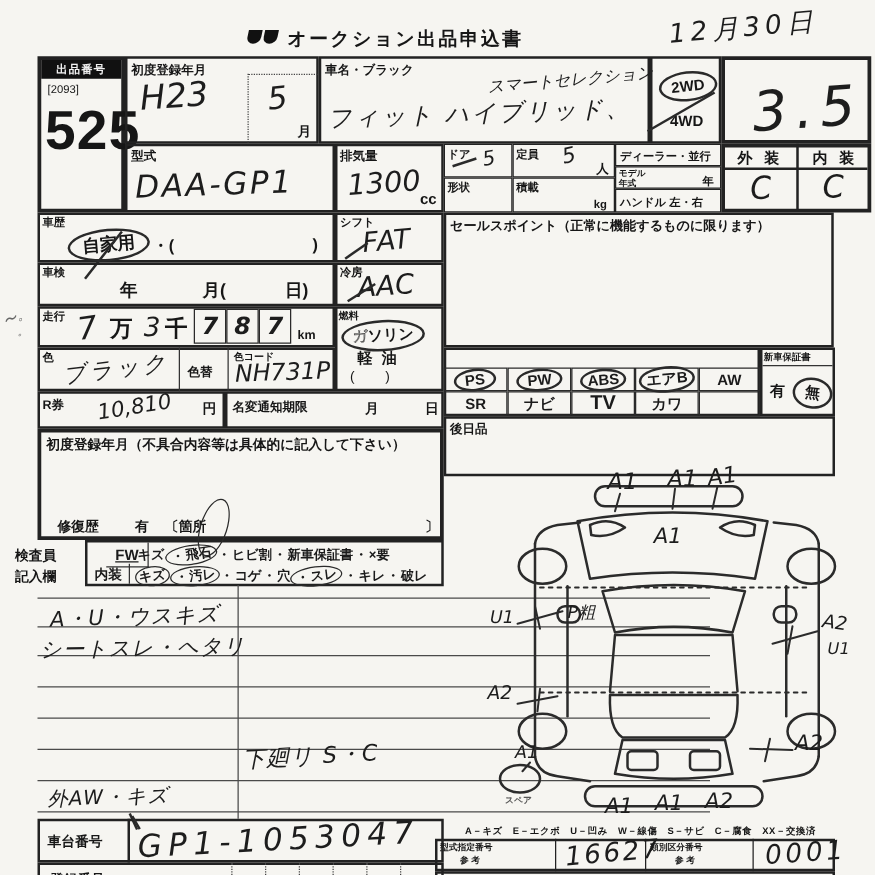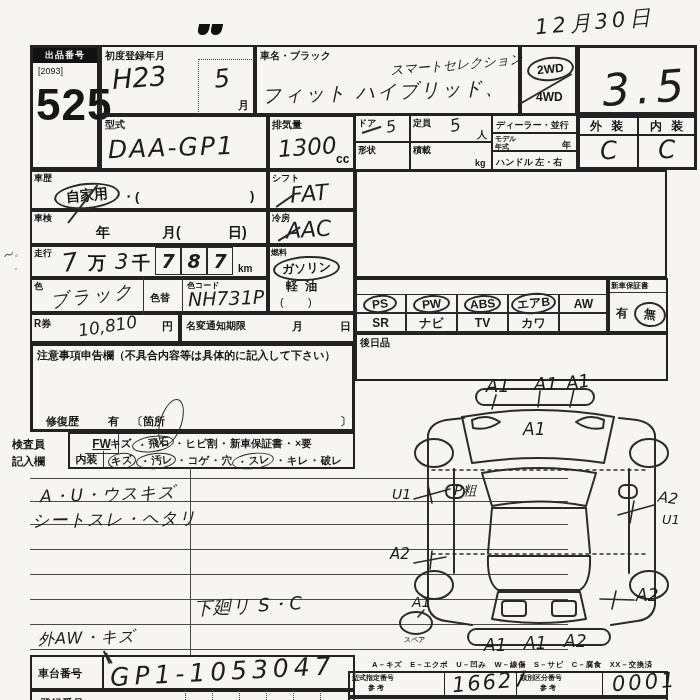--- a/index.html
+++ b/index.html
@@ -23,20 +23,21 @@
 </style>
 </head>
 <body>
 
 <div id="sheet">
 
   <span style="position:absolute;left:198px;top:24px;width:26px;height:12px;">
     <span style="position:absolute;left:0;top:0;width:11px;height:11px;background:#111;border-radius:0 0 6px 6px;transform:skewX(-12deg);"></span>
     <span style="position:absolute;left:13px;top:0;width:11px;height:11px;background:#111;border-radius:0 0 6px 6px;transform:skewX(-12deg);"></span>
   </span>
+  <span class="lbl" style="left:230px;top:22px;font-size:15px;letter-spacing:2px;">オークション出品申込書</span>
   <span class="hw" style="left:535px;top:12px;font-size:21px;transform:rotate(-5deg);letter-spacing:4px;">12月30日</span>
 
   <div class="box" style="left:30px;top:45px;width:70px;height:125px;border-width:3px;"></div>
   <div class="blackbar" style="left:33px;top:48px;width:64px;height:15px;font-size:9px;letter-spacing:1px;">
     <span>出品番号</span>
   </div>
   <span class="lbl" style="left:38px;top:66px;font-size:9px;font-weight:normal;">[2093]</span>
   <span class="lbl" style="left:36px;top:80px;font-size:44px;letter-spacing:1px;">525</span>
 
   <div class="box" style="left:100px;top:45px;width:155px;height:70px;"></div>
@@ -108,20 +109,21 @@
   <span class="lbl" style="left:122px;top:188px;font-size:13px;">・(</span>
   <span class="lbl" style="left:250px;top:188px;font-size:13px;">)</span>
   <div class="scrawl" style="left:68px;top:222px;width:48px;transform:rotate(-52deg);"></div>
 
   <div class="box" style="left:268px;top:170px;width:87px;height:40px;"></div>
   <span class="lbl" style="left:272px;top:172px;font-size:9px;">シフト</span>
   <span class="hw" style="left:290px;top:183px;font-size:22px;transform:rotate(-5deg);">FAT</span>
   <div class="scrawl" style="left:276px;top:206px;width:22px;transform:rotate(-35deg);height:1.5px;"></div>
 
   <div class="box" style="left:355px;top:170px;width:312px;height:108px;"></div>
+  <span class="lbl" style="left:360px;top:174px;font-size:10.5px;">セールスポイント（正常に機能するものに限ります）</span>
 
   <div class="box" style="left:30px;top:210px;width:238px;height:35px;"></div>
   <span class="lbl" style="left:34px;top:212px;font-size:9px;">車検</span>
   <span class="lbl" style="left:96px;top:224px;font-size:14px;">年</span>
   <span class="lbl" style="left:162px;top:224px;font-size:14px;">月(</span>
   <span class="lbl" style="left:228px;top:224px;font-size:14px;">日)</span>
 
   <div class="box" style="left:268px;top:210px;width:87px;height:35px;"></div>
   <span class="lbl" style="left:272px;top:212px;font-size:9px;">冷房</span>
   <span class="hw" style="left:286px;top:219px;font-size:22px;transform:rotate(-4deg);">AAC</span>
@@ -182,41 +184,41 @@
   </div>
   <div class="cell" style="left:559px;top:294px;width:49px;height:19px;font-size:12px;">
     <span>AW</span>
   </div>
   <div class="cell" style="left:355px;top:313px;width:51px;height:20px;font-size:12px;">
     <span>SR</span>
   </div>
   <div class="cell" style="left:406px;top:313px;width:51px;height:20px;font-size:12px;">
     <span>ナビ</span>
   </div>
-  <div class="cell" style="left:457px;top:313px;width:51px;height:20px;font-size:12px;">
+  <div class="cell" style="left:457px;top:313px;width:51px;height:20px;font-size:16px;">
     <span>TV</span>
   </div>
   <div class="cell" style="left:508px;top:313px;width:51px;height:20px;font-size:12px;">
     <span>カワ</span>
   </div>
   <div class="cell" style="left:559px;top:313px;width:49px;height:20px;font-size:12px;">
     <span></span>
   </div>
 
   <div class="box" style="left:608px;top:278px;width:60px;height:55px;"></div>
   <span class="lbl" style="left:611px;top:281px;font-size:7.5px;">新車保証書</span>
   <div style="position:absolute;left:610px;top:292px;width:56px;border-top:1px solid #333;"></div>
   <span class="lbl" style="left:616px;top:305px;font-size:12px;">有</span>
   <span class="lbl oval" style="left:634px;top:302px;font-size:12px;padding:2px 8px;transform:rotate(8deg);">無</span>
 
   <div class="box" style="left:355px;top:333px;width:313px;height:48px;"></div>
   <span class="lbl" style="left:360px;top:336px;font-size:10px;">後日品</span>
 
   <div class="box" style="left:30px;top:343px;width:325px;height:89px;border-width:3px;"></div>
-  <span class="lbl" style="left:37px;top:348px;font-size:11px;">注意事項申告欄（不具合内容等は具体的に記入して下さい）</span>
+  <span class="lbl" style="left:37px;top:348px;font-size:11px;">初度登録年月（不具合内容等は具体的に記入して下さい）</span>
   <span class="lbl" style="left:46px;top:414px;font-size:11px;">修復歴</span>
   <span class="lbl" style="left:108px;top:414px;font-size:11px;">有</span>
   <span class="lbl" style="left:132px;top:414px;font-size:11px;">〔箇所</span>
   <span class="lbl" style="left:340px;top:414px;font-size:11px;">〕</span>
   <span style="position:absolute;left:160px;top:398px;width:20px;height:46px;border:1.5px solid #2a2a2a;border-radius:50%;transform:rotate(18deg);z-index:4;"></span>
 
   <span class="lbl" style="left:12px;top:437px;font-size:11px;">検査員</span>
   <span class="lbl" style="left:12px;top:454px;font-size:11px;">記入欄</span>
   <div class="box thin" style="left:68px;top:432px;width:287px;height:37px;border-width:2px;"></div>
   <div class="cell" style="left:85px;top:434px;width:34px;height:20px;font-size:12px;border:none;border-right:1px solid #333;border-bottom:1px solid #333;text-decoration:underline;">

